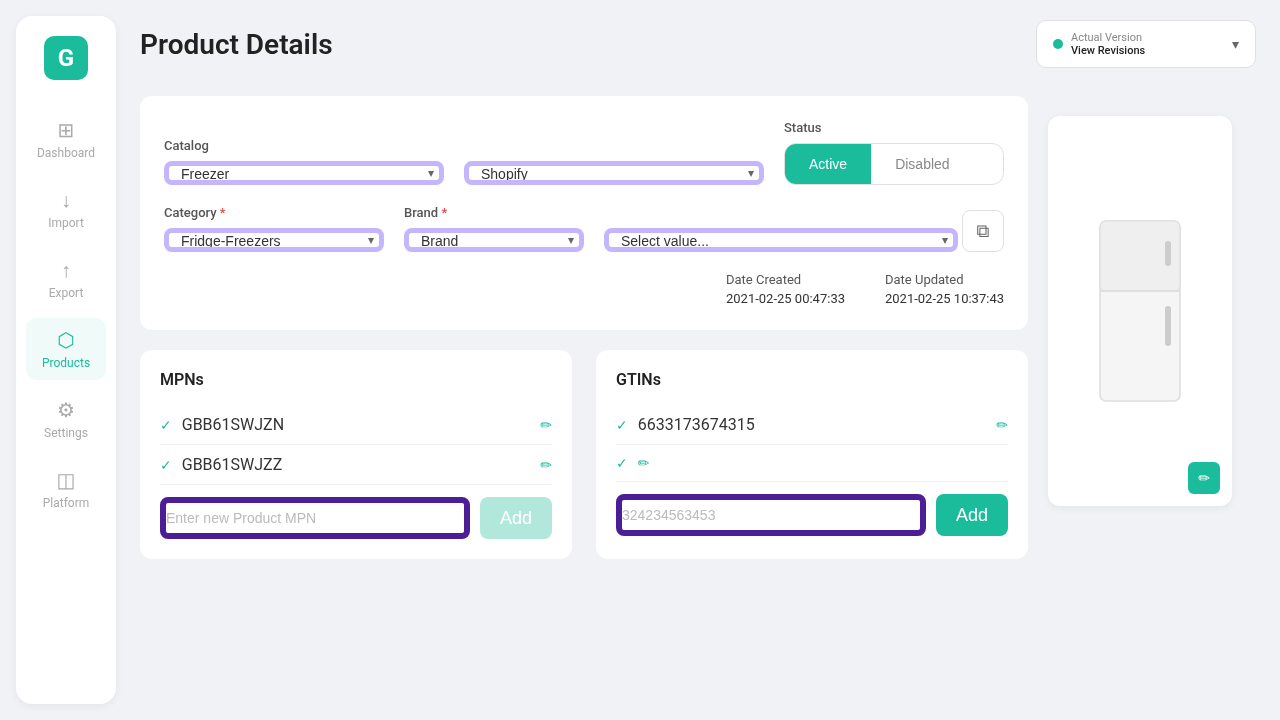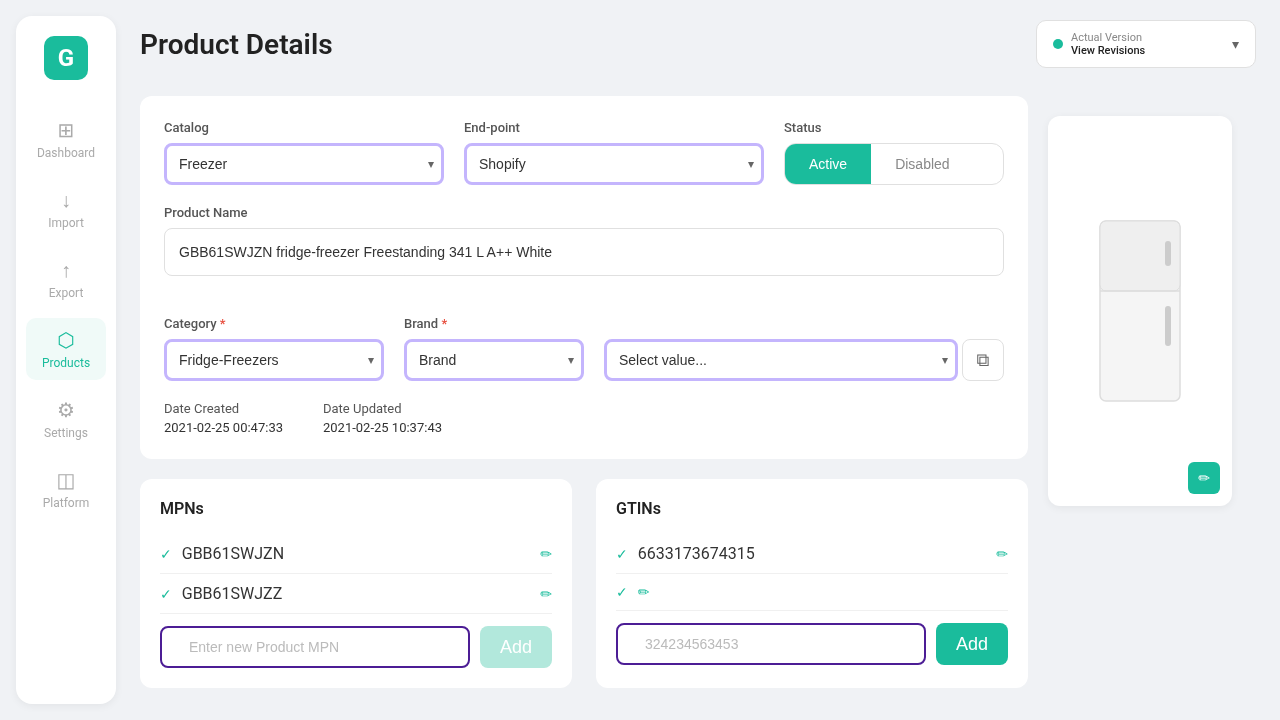--- a/index.html
+++ b/index.html
@@ -140,22 +140,22 @@
     select.form-control {
       background-image: none;
       padding-right: 32px;
       background: white;
     }
     .select-wrapper {
       position: relative;
     }
     .select-wrapper select {
       width: 100%;
-      height: 42px;
-      border: 3px solid #c4b5fd;
+      height: 24px;
+      border: 5px solid #c4b5fd;
       border-radius: 8px;
       padding: 0 32px 0 12px;
       font-size: 14px;
       color: #333;
       appearance: none;
       background: white;
       cursor: pointer;
     }
     .select-arrow {
       position: absolute;
@@ -228,20 +228,21 @@
       font-size: 18px;
       color: #666;
       flex-shrink: 0;
     }
 
     
     .dates-row {
       display: flex;
       gap: 40px;
       margin-bottom: 0;
+      justify-content: flex-end;
     }
     .date-group {
       display: flex;
       flex-direction: column;
       gap: 4px;
     }
     .date-label { font-size: 13px; color: #555; }
     .date-value { font-size: 13px; color: #333; }
 
     
@@ -305,23 +306,23 @@
     .edit-icon { color: #1abc9c; cursor: pointer; font-size: 14px; }
 
     .add-row {
       display: flex;
       gap: 10px;
       margin-top: 12px;
     }
     .add-input {
       flex: 1;
       height: 42px;
-      border: 2px solid #4c1d95;
+      border: 6px solid #4c1d95;
       border-radius: 8px;
-      padding: 0 27px;
+      padding: 0 0;
       font-size: 14px;
       color: #333;
     }
     .add-input::placeholder { color: #bbb; }
     .add-btn {
       height: 42px;
       padding: 0 20px;
       background: #1abc9c;
       color: white;
       border: none;
@@ -396,41 +397,36 @@
           <div class="form-group catalog-group">
             <label>Catalog</label>
             <div class="select-wrapper">
               <select class="form-control">
                 <option>Freezer</option>
               </select>
               <span class="select-arrow">▾</span>
             </div>
           </div>
           <div class="form-group endpoint-group">
-            <label>End-point</label>
             <div class="select-wrapper">
               <select class="form-control">
                 <option>Shopify</option>
               </select>
               <span class="select-arrow">▾</span>
             </div>
           </div>
           <div class="form-group status-group">
             <label>Status</label>
             <div class="status-toggle">
               <button class="status-btn active-btn">Active</button>
               <button class="status-btn">Disabled</button>
             </div>
           </div>
         </div>
 
-        <div class="form-group" style="margin-bottom:20px">
-          <label>Product Name</label>
-          <input type="text" class="product-name-input" value="GBB61SWJZN fridge-freezer Freestanding 341 L A++ White" style="">
-        </div>
 
         <div class="form-row" style="align-items:flex-end">
           <div class="form-group category-group">
             <label>
               <span>Category</span><span class="required"> *</span>
             </label>
             <div class="select-wrapper">
               <select class="form-control">
                 <option>Fridge-Freezers</option>
               </select>

